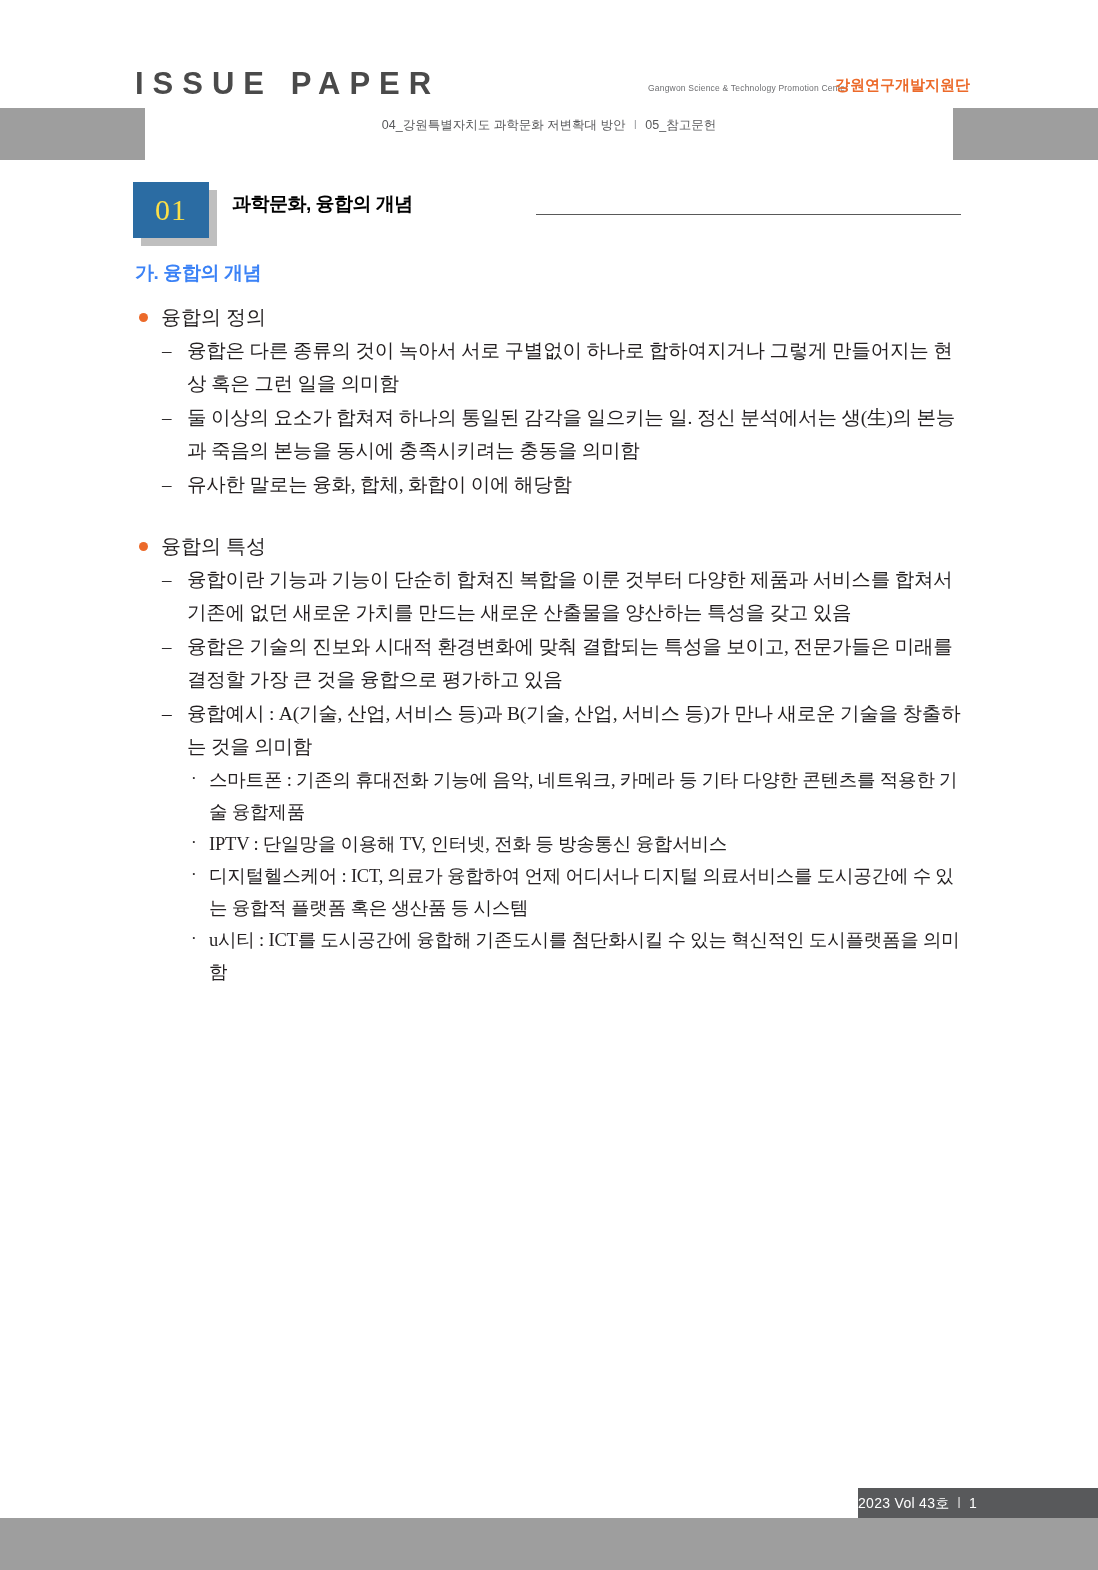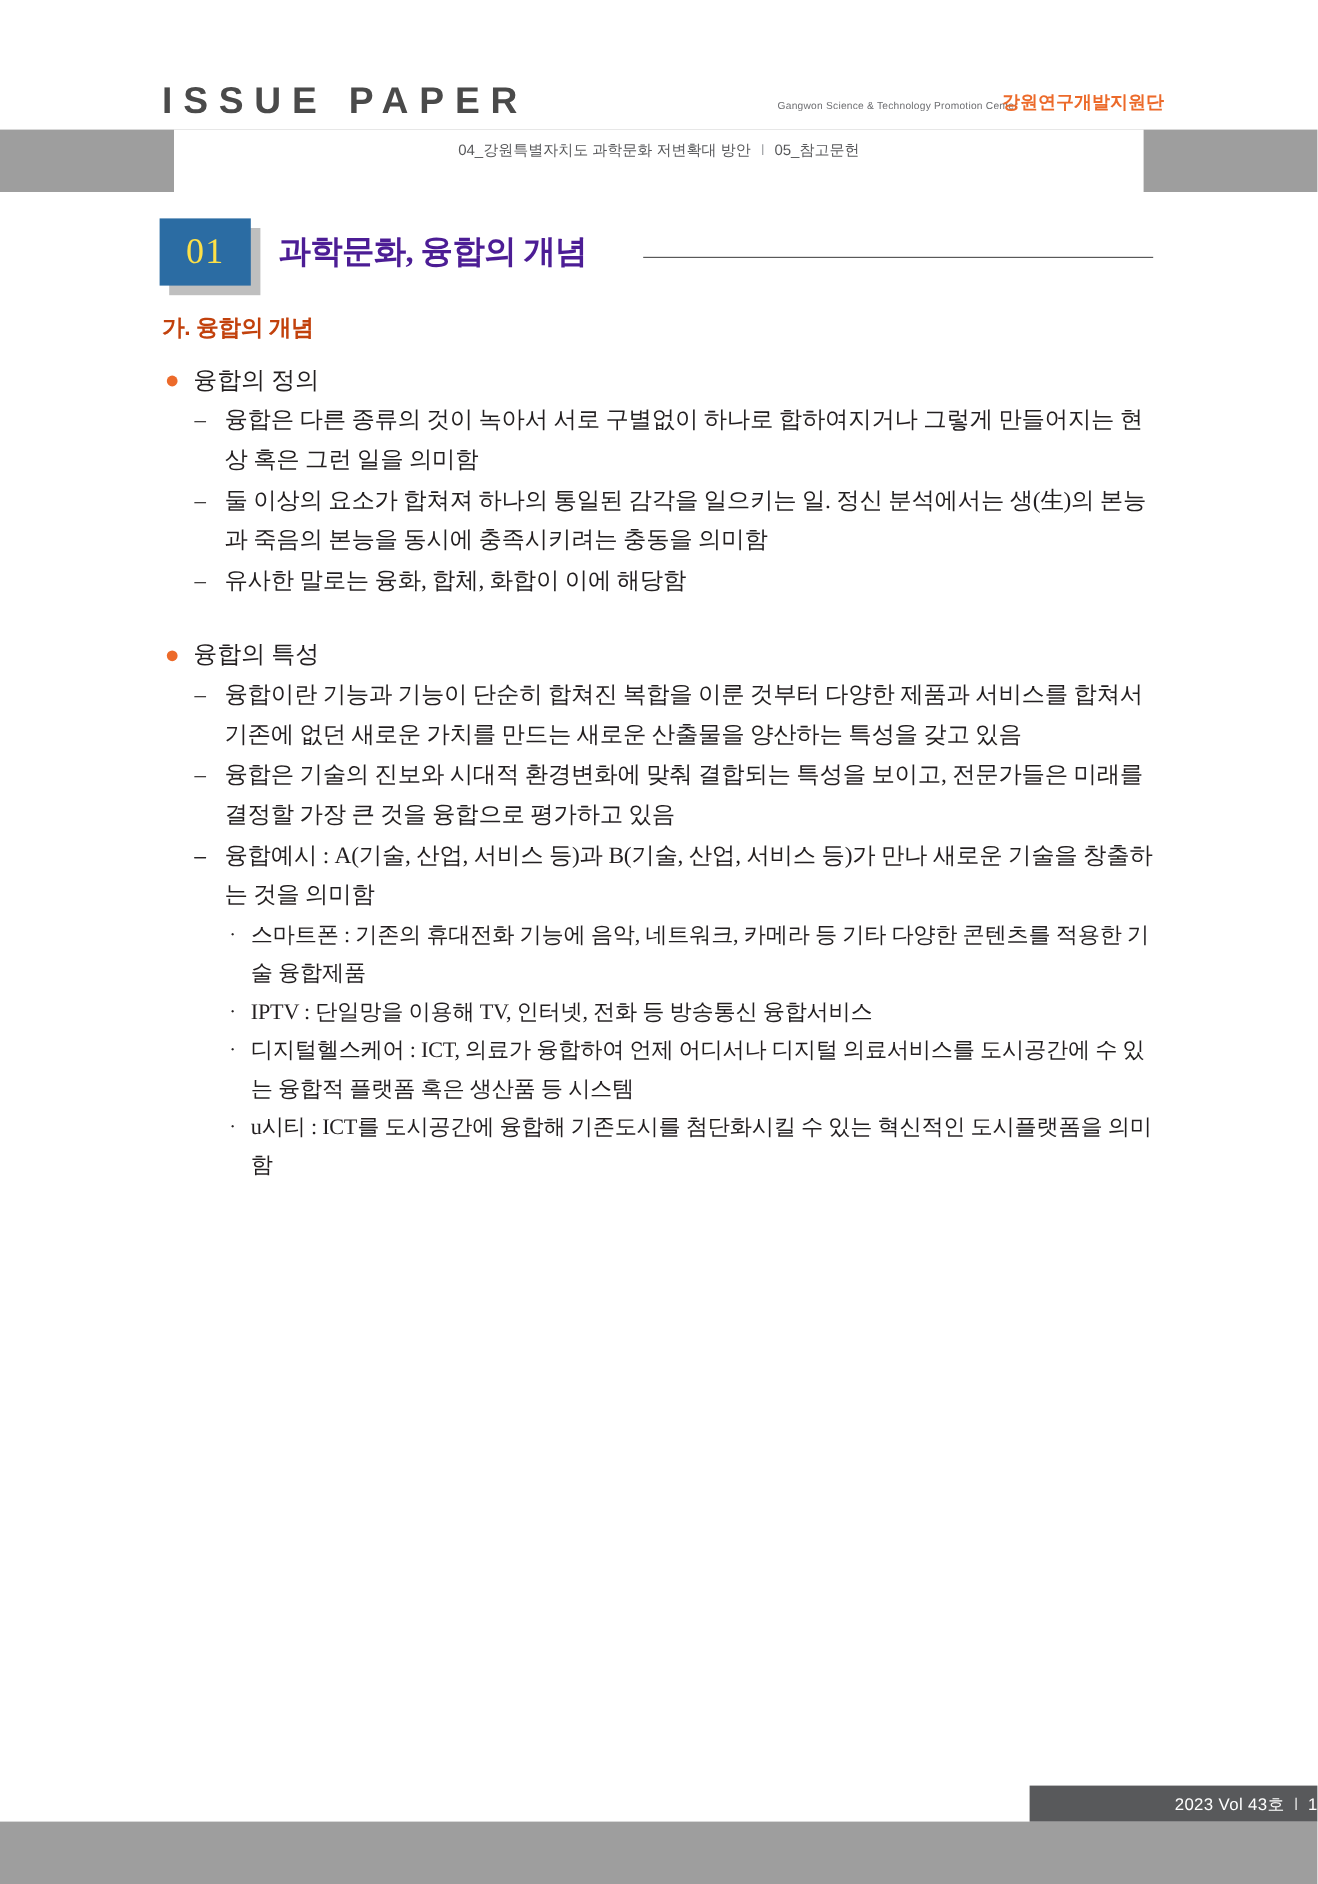--- a/index.html
+++ b/index.html
@@ -112,24 +112,24 @@
     top: 8px;
     width: 76px;
     height: 56px;
     background: #bfbfbf;
     z-index: -1;
   }
   .section-title {
     position: absolute;
     left: 232px;
     top: 9px;
-    font-family: Liberation Serif, serif;
-    font-weight: bold;
-    font-size: 27px;
-    color: #4c1d95;
+    font-family: Liberation Sans, sans-serif;
+    font-weight: bold;
+    font-size: 19px;
+    color: #000000;
     letter-spacing: -0.5px;
   }
   .section-rule {
     position: absolute;
     left: 536px;
     top: 32px;
     width: 425px;
     height: 1px;
     background: #595959;
   }
@@ -138,21 +138,21 @@
   .content {
     position: relative;
     padding-left: 135px;
     padding-right: 130px;
     margin-top: 16px;
   }
   .sub-head {
     font-family: "Liberation Sans", sans-serif;
     font-weight: bold;
     font-size: 19px;
-    color: #c2410c;
+    color: #3b82f6;
     margin: 0 0 16px 0;
     letter-spacing: -0.4px;
   }
 
   ul.lvl1 {
     list-style: none;
     margin: 0;
     padding: 0;
   }
   li.b1 {
@@ -235,21 +235,21 @@
   .footer-page {
     position: absolute;
     right: 0;
     bottom: 52px;
     width: 240px;
     height: 30px;
     background: #58595b;
     color: #ffffff;
     font-family: "Liberation Sans", sans-serif;
     font-size: 14px;
-    text-align: right;
+    text-align: left;
     line-height: 30px;
     letter-spacing: 0.3px;
   }
   .footer-page .sep {
     padding: 0 8px;
     color: #d9d9d9;
   }
 </style>
 </head>
 <body>

